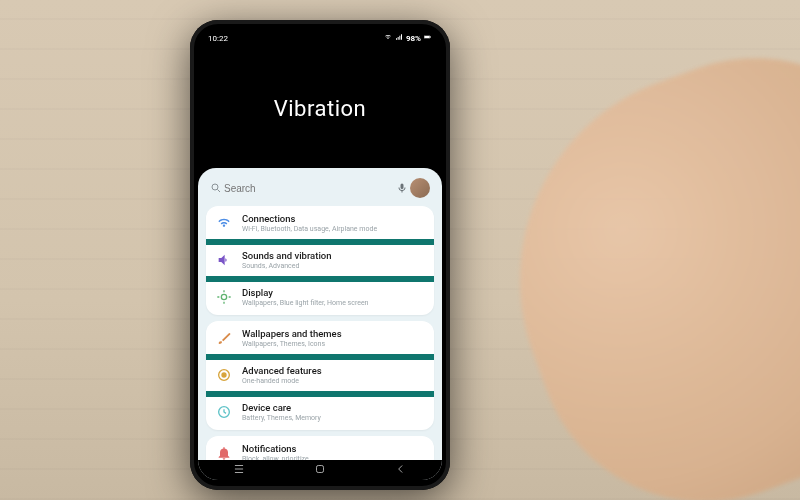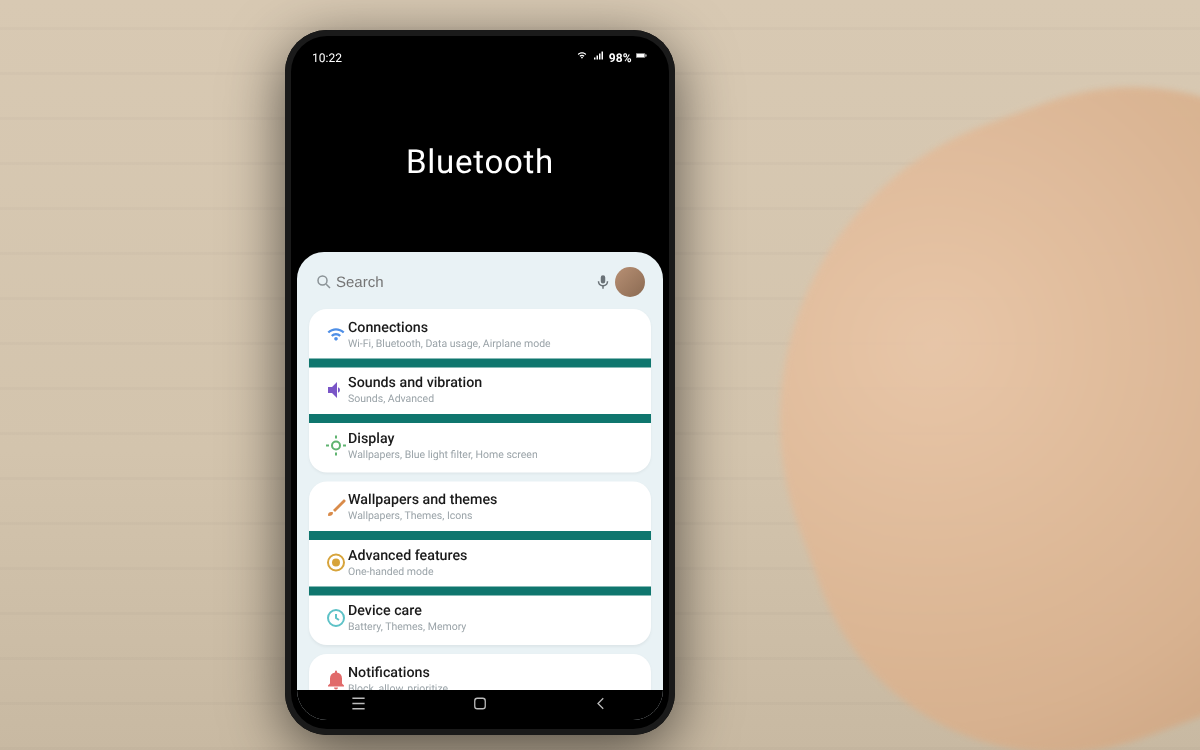--- a/index.html
+++ b/index.html
@@ -16,21 +16,21 @@
   .status svg{width:8px;height:8px;}
   
   .hero{flex:0 0 120px;display:flex;align-items:center;justify-content:center;color:#fff;font-size:22px;font-weight:400;letter-spacing:0.5px;}
   
   .content{flex:1;background:#e9f2f5;border-radius:18px 18px 0 0;padding:6px 8px;overflow:hidden;}
   .search{display:flex;align-items:center;background:transparent;padding:4px 4px 8px 4px;gap:0;}
   .search input{flex:1;border:none;background:transparent;font-size:10px;color:#8a9296;outline:none;}
   .search .mic,.search .avatar{width:16px;height:16px;display:flex;align-items:center;justify-content:center;}
   .search .avatar{width:20px;height:20px;border-radius:50%;background:linear-gradient(135deg,#b89074,#8a6a52);}
   .card{background:#fff;border-radius:12px;padding:2px 0;margin-bottom:6px;box-shadow:0 1px 2px rgba(0,0,0,0.05);}
-  .item{display:flex;align-items:center;padding:6px 10px;}
+  .item{display:flex;align-items:center;padding:6px 10px;gap:10px;}
   .item+.item{border-top:6px solid #0f766e;}
   .icn{width:16px;height:16px;flex:0 0 16px;display:flex;align-items:center;justify-content:center;}
   .txt{display:flex;flex-direction:column;line-height:1.15;min-width:0;}
   .ttl{font-size:9.5px;color:#1a1a1a;font-weight:500;white-space:nowrap;overflow:hidden;text-overflow:ellipsis;}
   .sub{font-size:7px;color:#9aa3a8;white-space:nowrap;overflow:hidden;text-overflow:ellipsis;}
   
   .nav{position:absolute;bottom:0;left:0;right:0;height:20px;background:#000;display:flex;align-items:center;justify-content:space-around;}
   .nav div{color:#bbb;font-size:12px;width:30px;text-align:center;}
   .nav svg{width:14px;height:14px;stroke:#bbb;fill:none;stroke-width:1.5;}
 </style>
@@ -60,21 +60,21 @@
             <svg viewBox="0 0 24 12" fill="#fff">
                 <rect x="0" y="2" width="18" height="8" rx="1" stroke="#fff" stroke-width="1" fill="none"></rect>
                 <rect x="1" y="3" width="16" height="6" fill="#fff"></rect>
                 <rect x="19" y="4" width="2" height="4" fill="#fff"></rect>
               </svg>
           </span>
         </span>
       </div>
 
       <div class="hero">
-        <span>Bluetooth</span>
+        <span>Vibration</span>
       </div>
 
       <div class="content">
 
         <div class="search">
           <span>
             <svg width="12" height="12" viewBox="0 0 24 24" stroke="#8a9296" stroke-width="2" fill="none">
                 <circle cx="10" cy="10" r="6"></circle>
                 <line x1="15" y1="15" x2="20" y2="20"></line>
               </svg>

